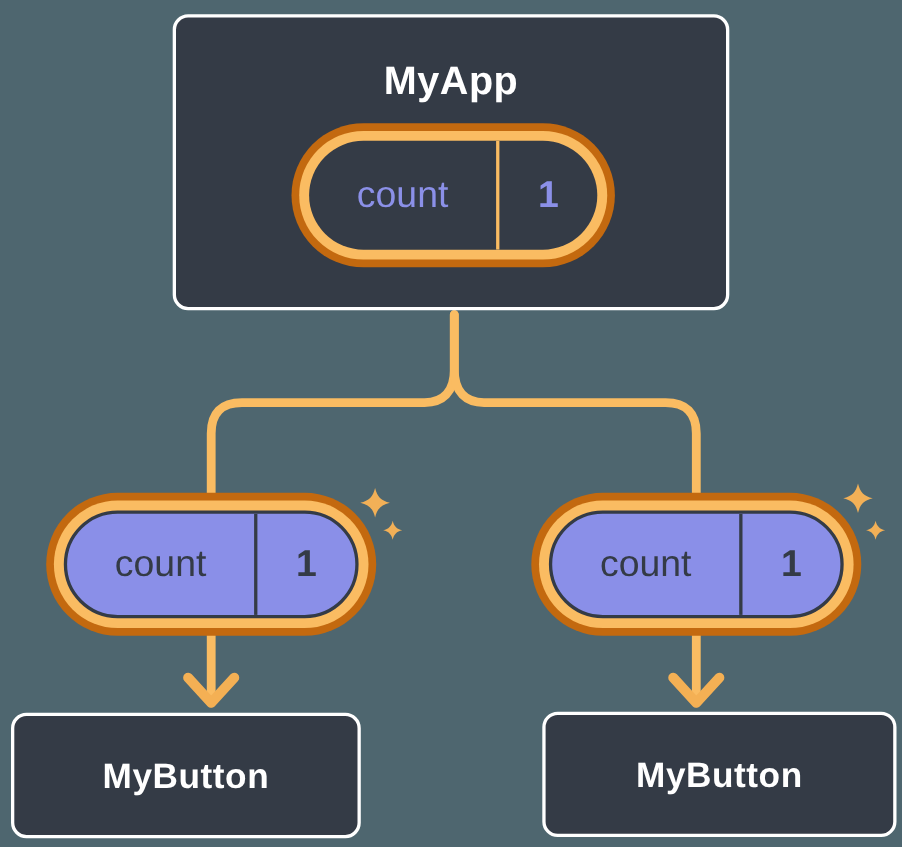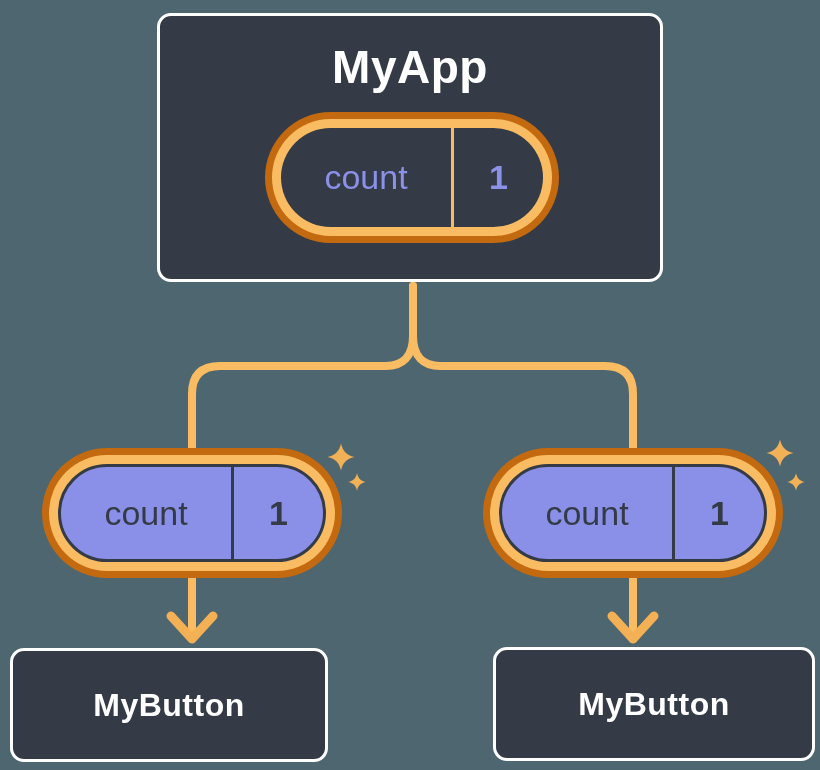--- a/index.html
+++ b/index.html
@@ -20,23 +20,23 @@
     background: #343b46;
     border: 3px solid #ffffff;
     border-radius: 14px;
     box-sizing: border-box;
     color: #ffffff;
     z-index: 1;
   }
   .box.myapp { left: 157px; top: 13px; width: 506px; height: 269px; }
   .box-title {
     text-align: center;
-    font-size: 46px;
+    font-size: 36px;
     font-weight: 600;
-    margin-top: 24px;
+    margin-top: 36px;
     letter-spacing: 0.5px;
   }
   .box.button {
     display: flex; align-items: center; justify-content: center;
     font-size: 32px; font-weight: 600;
     letter-spacing: 0.5px;
   }
   .box.button-left  { left: 10px;  top: 648px; width: 318px; height: 114px; }
   .box.button-right { left: 493px; top: 647px; width: 322px; height: 114px; }
 

